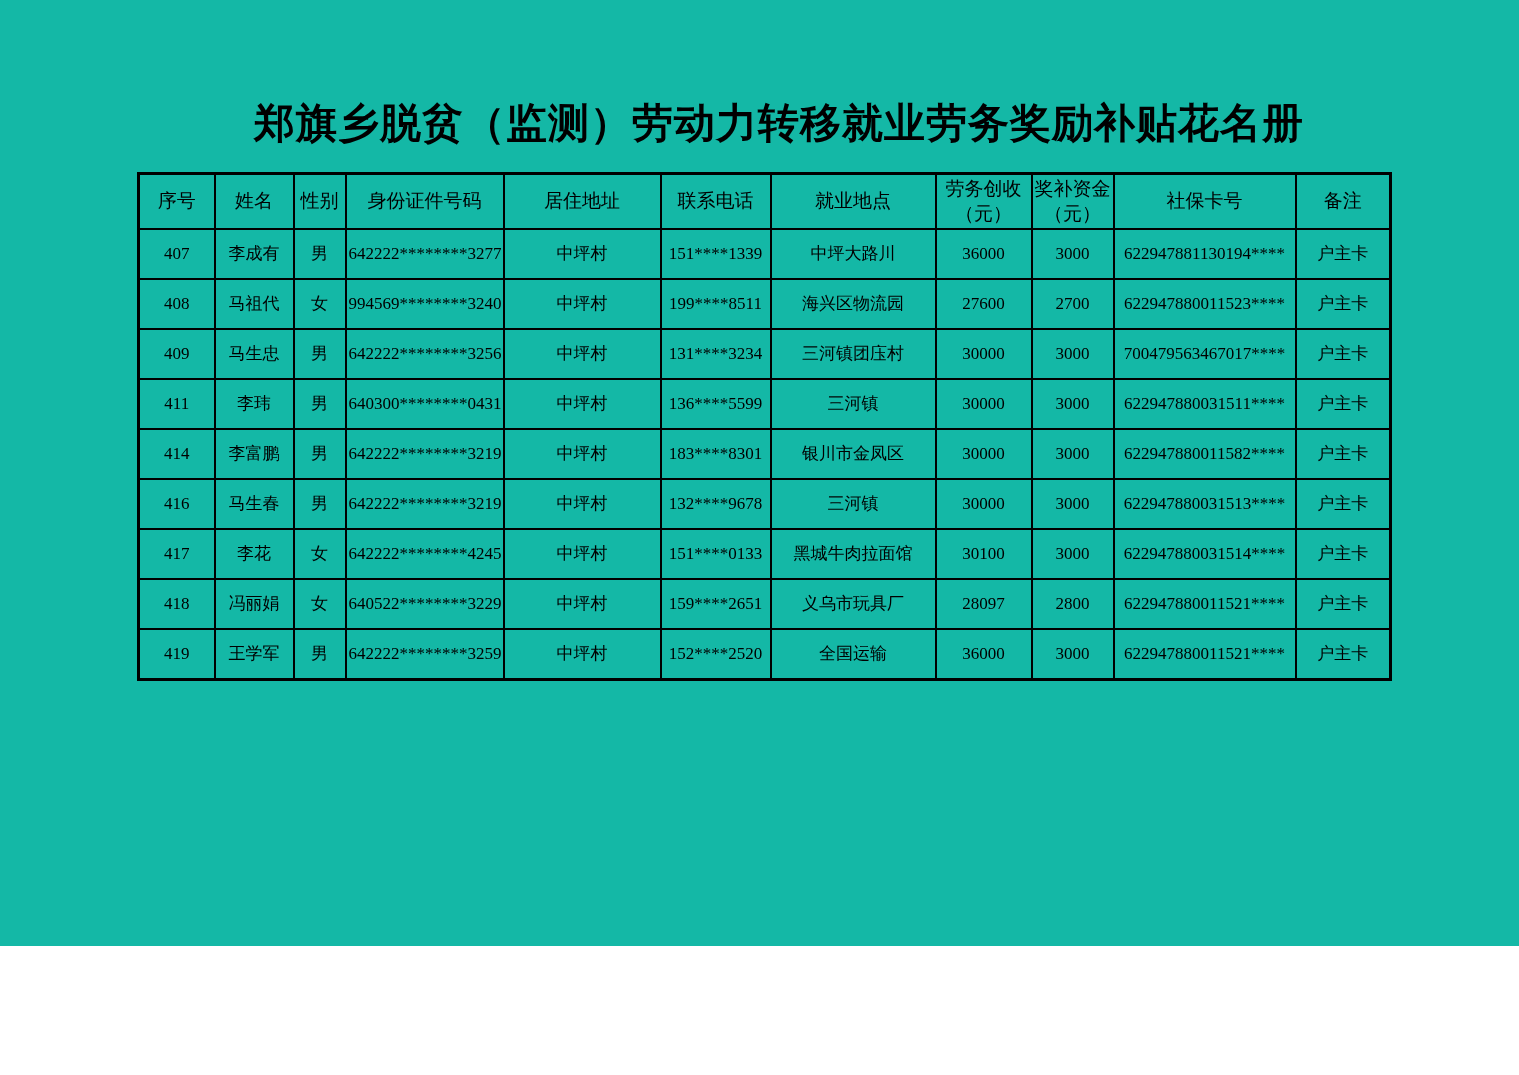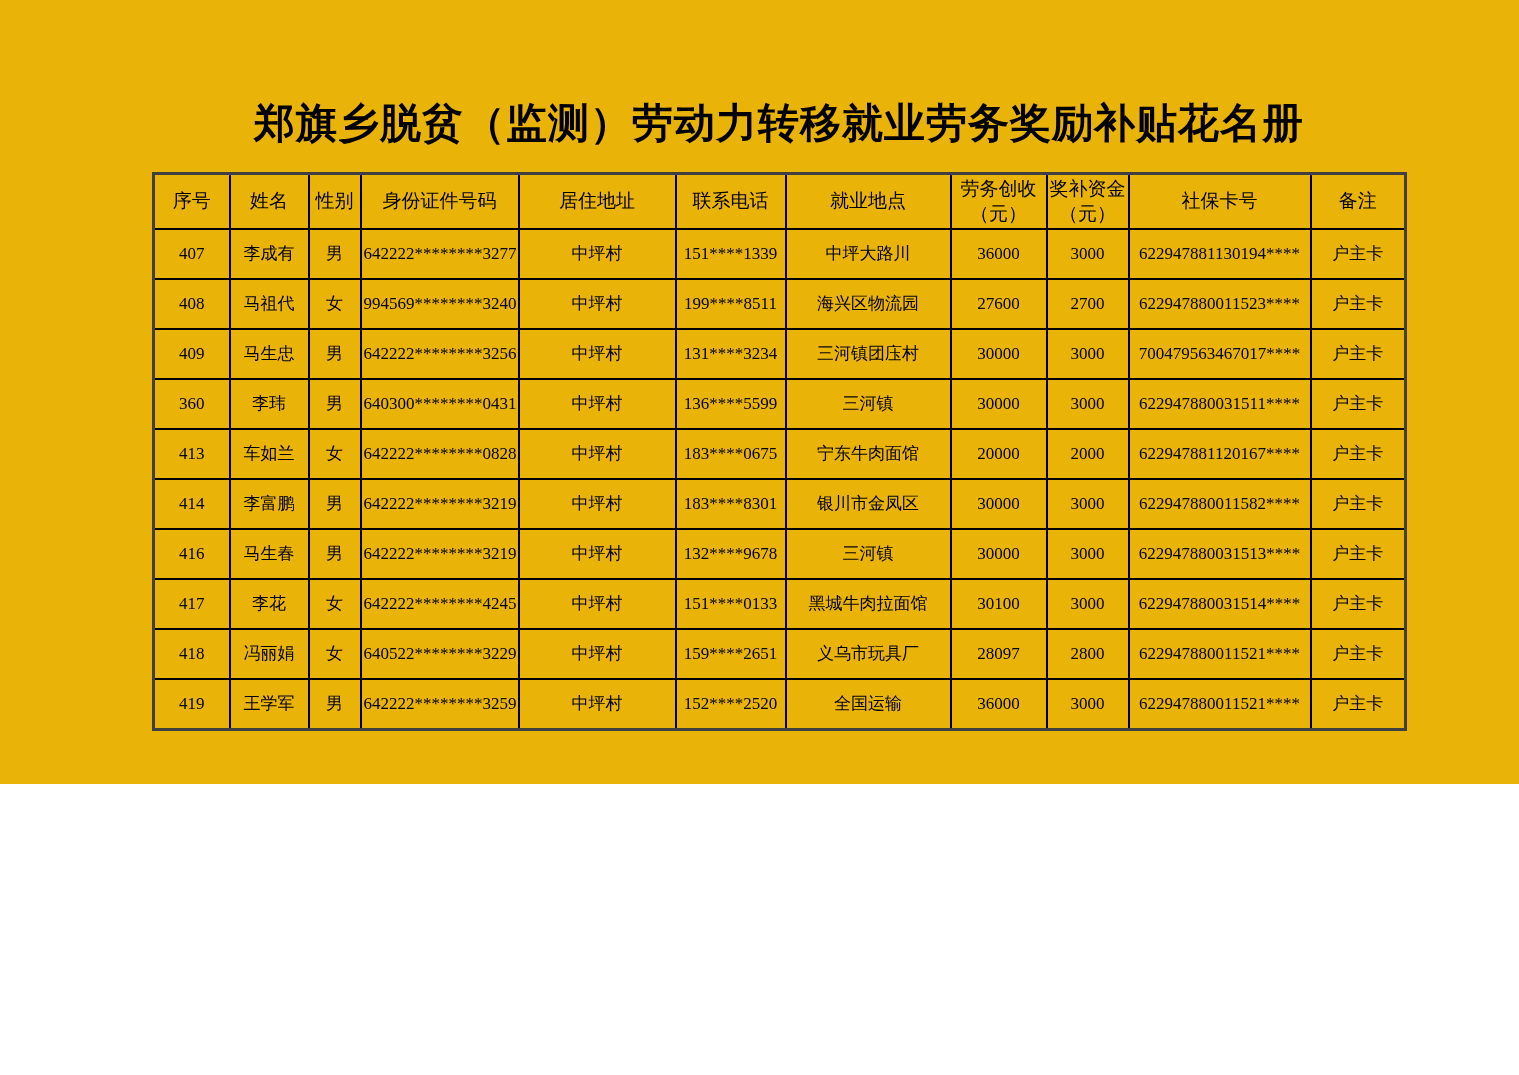--- a/index.html
+++ b/index.html
@@ -3,22 +3,22 @@
 <meta charset="utf-8">
 <style>
   html, body {
     margin: 0;
     padding: 0;
     background: #ffffff;
   }
   .page {
     position: relative;
     width: 1519px;
-    height: 784px;
-    background: #eab308;
+    height: 946px;
+    background: #14b8a6;
     font-family: "Liberation Serif", "DejaVu Serif", serif;
     color: #000000;
     overflow: hidden;
   }
   .title {
     position: absolute;
     left: 153px;
     top: 100px;
     width: 1252px;
     margin: 0;
@@ -26,26 +26,26 @@
     font-family: "Liberation Serif", "DejaVu Serif", serif;
     font-weight: bold;
     font-size: 41px;
     line-height: 1.15;
     letter-spacing: 1px;
     color: #000000;
     white-space: nowrap;
   }
   table.roster {
     position: absolute;
-    left: 152px;
+    left: 137px;
     top: 172px;
     width: 1252px;
     border-collapse: collapse;
     table-layout: fixed;
-    border: 3px solid #404040;
+    border: 3px solid #000000;
     padding-left: 12px;
   }
   table.roster th,
   table.roster td {
     border: 2px solid #000000;
     text-align: center;
     vertical-align: middle;
     padding: 0 2px;
     overflow: hidden;
     color: #000000;
@@ -147,43 +147,30 @@
           <td>642222********3256</td>
           <td>中坪村</td>
           <td>131****3234</td>
           <td>三河镇团庒村</td>
           <td>30000</td>
           <td>3000</td>
           <td>700479563467017****</td>
           <td>户主卡</td>
         </tr>
         <tr>
-          <td>360</td>
+          <td>411</td>
           <td>李玮</td>
           <td>男</td>
           <td>640300********0431</td>
           <td>中坪村</td>
           <td>136****5599</td>
           <td>三河镇</td>
           <td>30000</td>
           <td>3000</td>
           <td>622947880031511****</td>
-          <td>户主卡</td>
-        </tr>
-        <tr>
-          <td>413</td>
-          <td>车如兰</td>
-          <td>女</td>
-          <td>642222********0828</td>
-          <td>中坪村</td>
-          <td>183****0675</td>
-          <td>宁东牛肉面馆</td>
-          <td>20000</td>
-          <td>2000</td>
-          <td>622947881120167****</td>
           <td>户主卡</td>
         </tr>
         <tr>
           <td>414</td>
           <td>李富鹏</td>
           <td>男</td>
           <td>642222********3219</td>
           <td>中坪村</td>
           <td>183****8301</td>
           <td>银川市金凤区</td>

